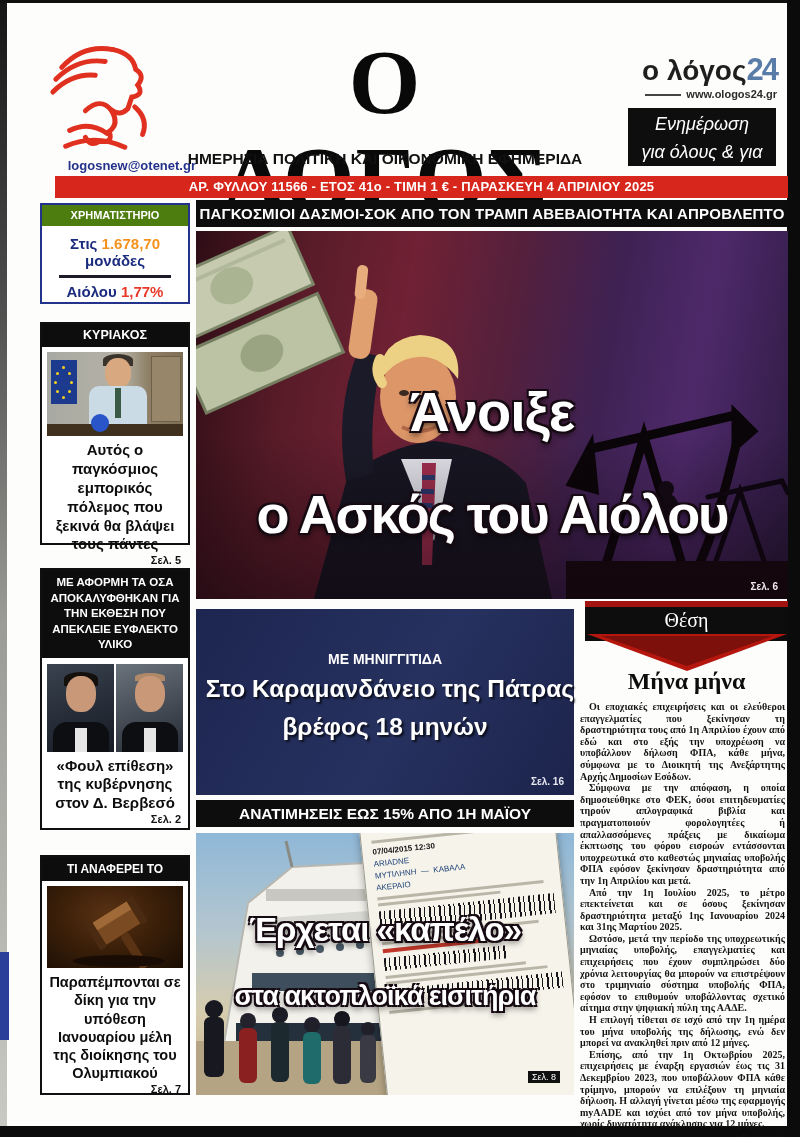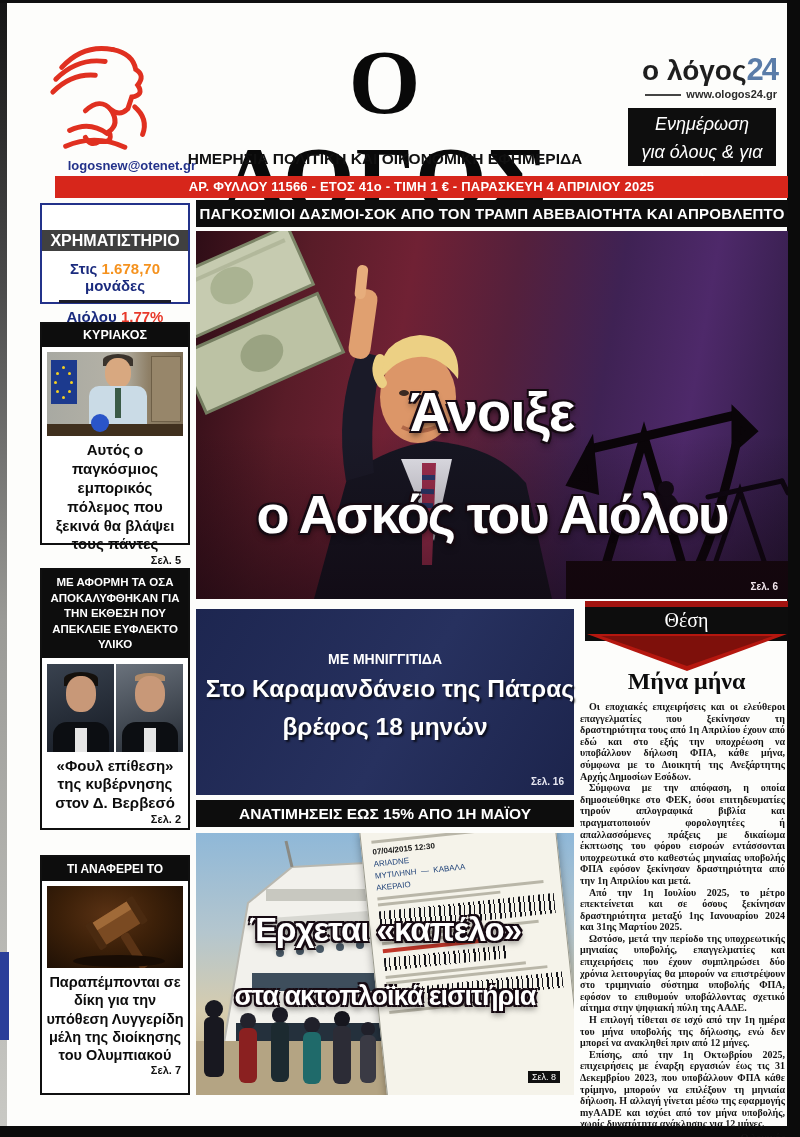--- a/index.html
+++ b/index.html
@@ -35,21 +35,21 @@
   .issue-bar { position:absolute; left:55px; top:176px; width:733px; height:22px; background:#d7261b;
                color:#fff; font-weight:bold; font-size:13px; text-align:center; line-height:22px; letter-spacing:.2px; }
 
   
   .sbox { position:absolute; left:40px; width:150px; background:#fff; }
   .sbox-border-blue { border:2px solid #23328a; }
   .sbox-border-black { border:2px solid #101010; }
   .sbox-head { background:#0d0d0d; color:#fff; font-weight:bold; text-align:center; }
 
   .stock { top:203px; height:101px; }
-  .stock .sbox-head { background:#404040; font-size:16px; height:21px; line-height:21px;margin-top:25px; }
+  .stock .sbox-head { background:#4d7c0f; font-size:11px; height:21px; line-height:21px; }
   .stock-line { text-align:center; font-weight:bold; font-size:15px; color:#1b2b7e; margin-top:9px; }
   .stock-line .val-orange { color:#f5921e; }
   .stock-line .val-red { color:#e8392a; }
   .stock-div { width:112px; height:3px; background:#1c1c28; margin:6px auto 5px auto; }
 
   .mits { top:322px; height:223px; }
   .mits .sbox-head { font-size:12.5px; height:23px; line-height:23px; }
   .photo-frame { position:relative; margin:5px auto 0 auto; width:136px; overflow:hidden; }
   .side-headline { text-align:center; font-weight:bold; color:#0d0d0d; font-size:15px; line-height:1.26; padding:5px 3px 0 3px; }
   .pageref { text-align:right; font-weight:bold; font-size:11px; color:#111; padding-right:7px; }
@@ -260,21 +260,21 @@
           <rect x="46" y="24" width="48" height="26" rx="5" fill="#7a4a22"></rect>
           <rect x="46" y="24" width="48" height="9" rx="4" fill="#a06a38"></rect>
           <rect x="42" y="22" width="8" height="30" rx="2" fill="#4a2a10"></rect>
           <rect x="90" y="22" width="8" height="30" rx="2" fill="#4a2a10"></rect>
           <rect x="66" y="50" width="9" height="40" rx="3" fill="#5a3315"></rect>
         </g>
         <ellipse cx="72" cy="74" rx="48" ry="7" fill="#10Casino" opacity="0"></ellipse>
         <ellipse cx="72" cy="75" rx="46" ry="6" fill="#180c04"></ellipse>
       </svg>
     </div>
-    <div class="side-headline" style="font-size:14.5px;">Παραπέμπονται σε δίκη για την υπόθεση Λυγγερίδη μέλη της διοίκησης του Ολυμπιακού</div>
+    <div class="side-headline" style="font-size:14.5px;">Παραπέμπονται σε δίκη για την υπόθεση Ιανουαρίου μέλη της διοίκησης του Ολυμπιακού</div>
     <div class="pageref">Σελ. 7</div>
   </div>
 
   <div class="top-banner">ΠΑΓΚΟΣΜΙΟΙ ΔΑΣΜΟΙ-ΣΟΚ ΑΠΟ ΤΟΝ ΤΡΑΜΠ ΑΒΕΒΑΙΟΤΗΤΑ ΚΑΙ ΑΠΡΟΒΛΕΠΤΟ ΜΕΛΛΟΝ</div>
 
   <div class="lead">
     <svg width="592" height="368" viewBox="0 0 592 368">
 
       <g transform="rotate(-24 70 70)">
         <rect x="-30" y="10" width="150" height="64" fill="#c6cbb0" stroke="#7d8668" stroke-width="3"></rect>

